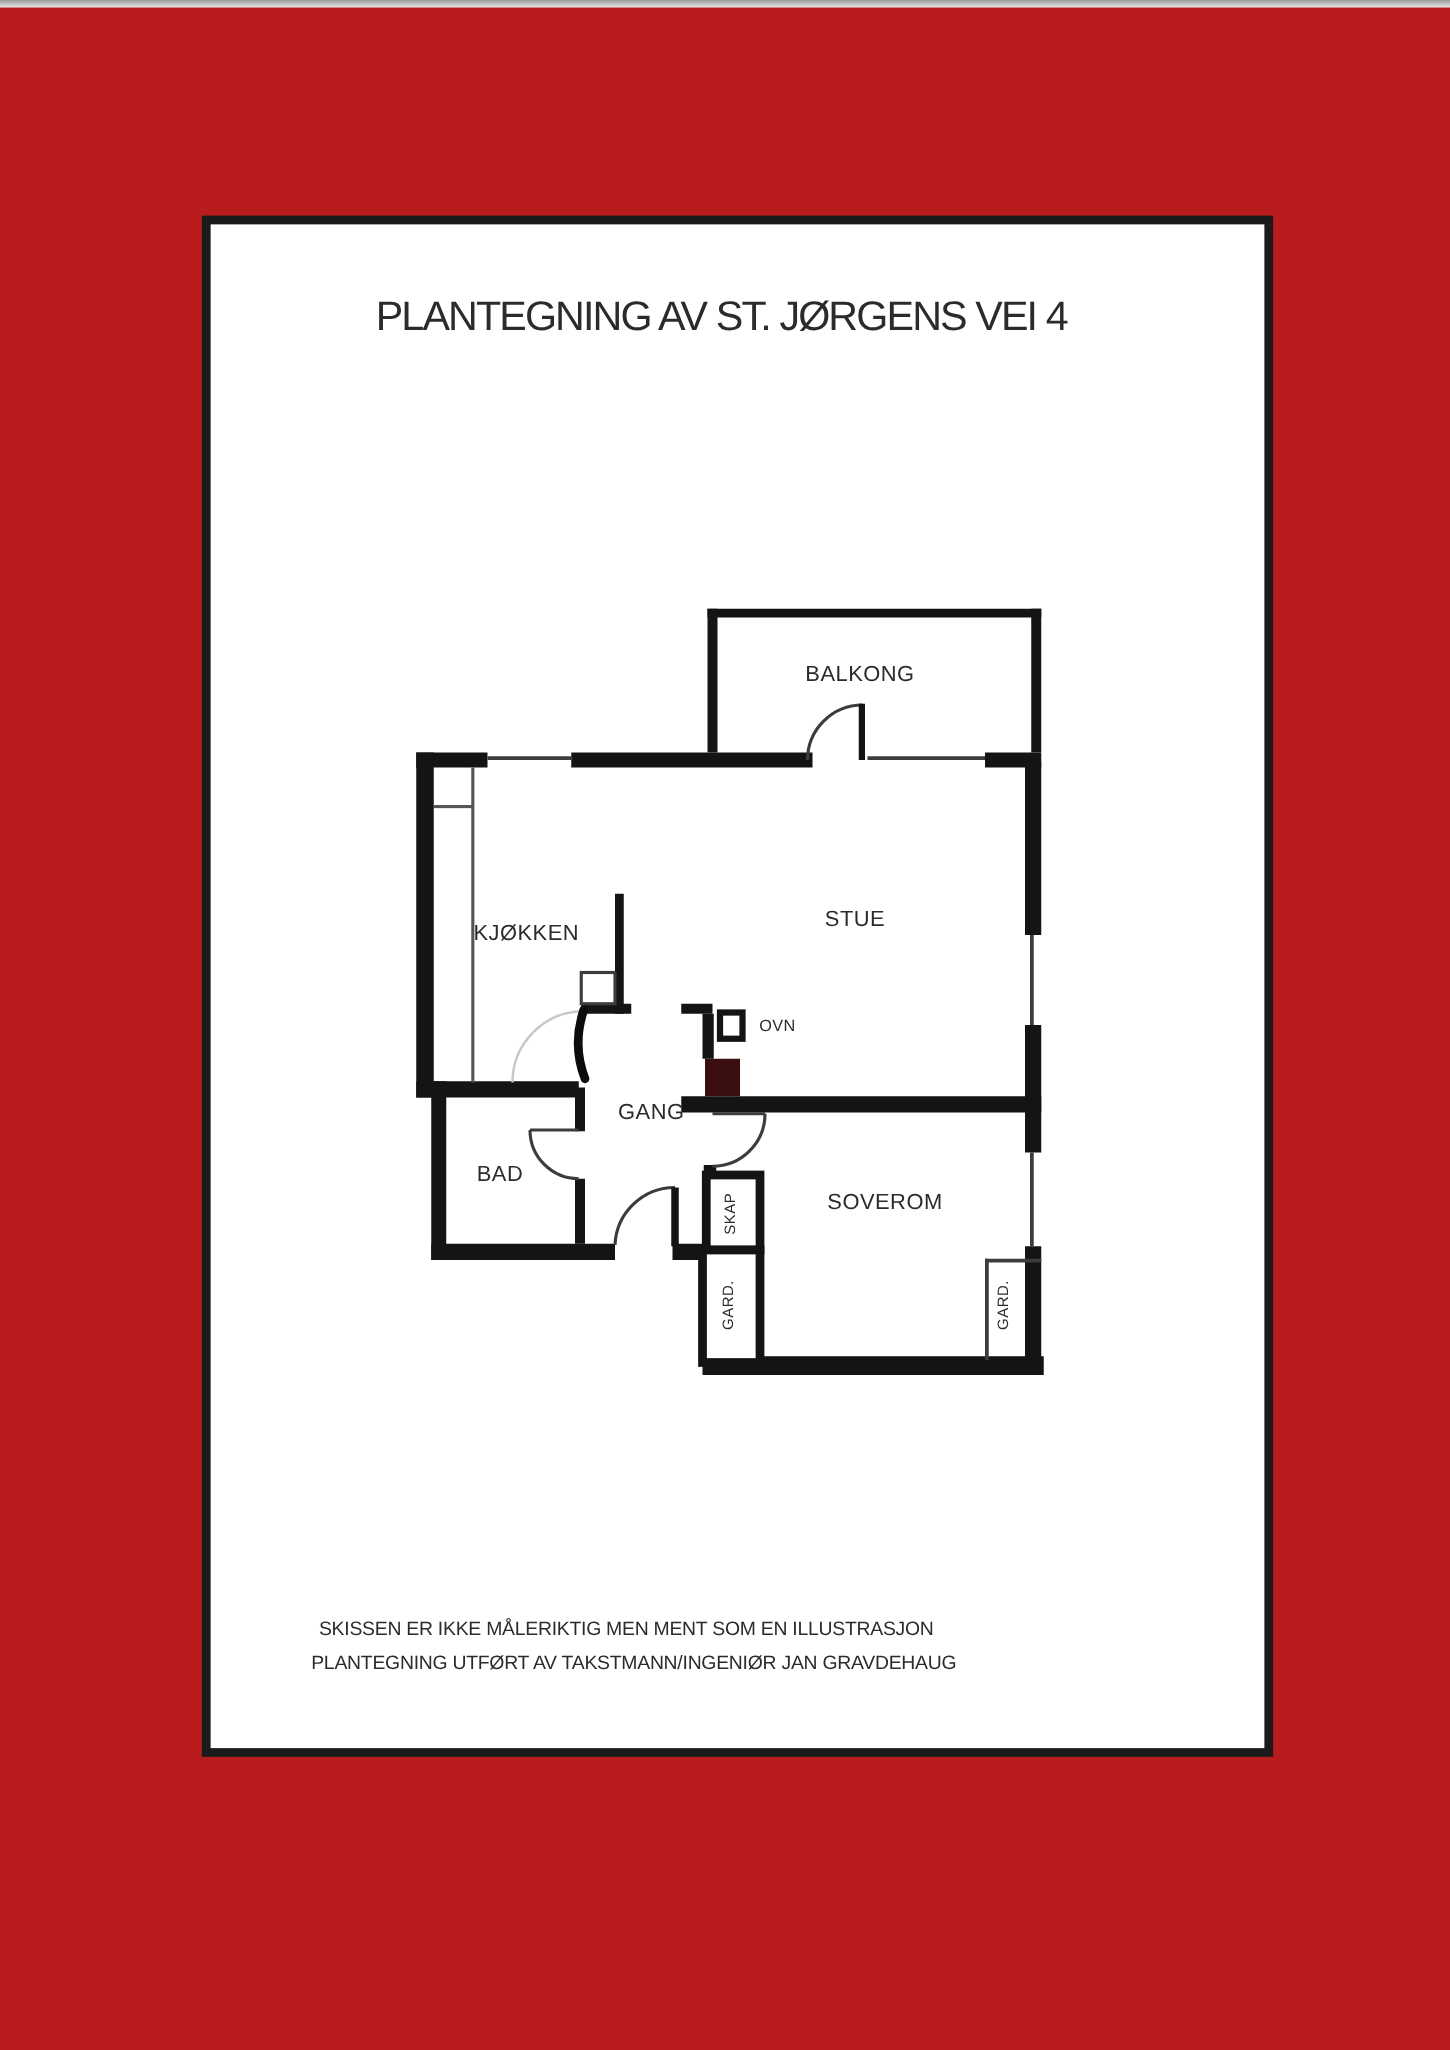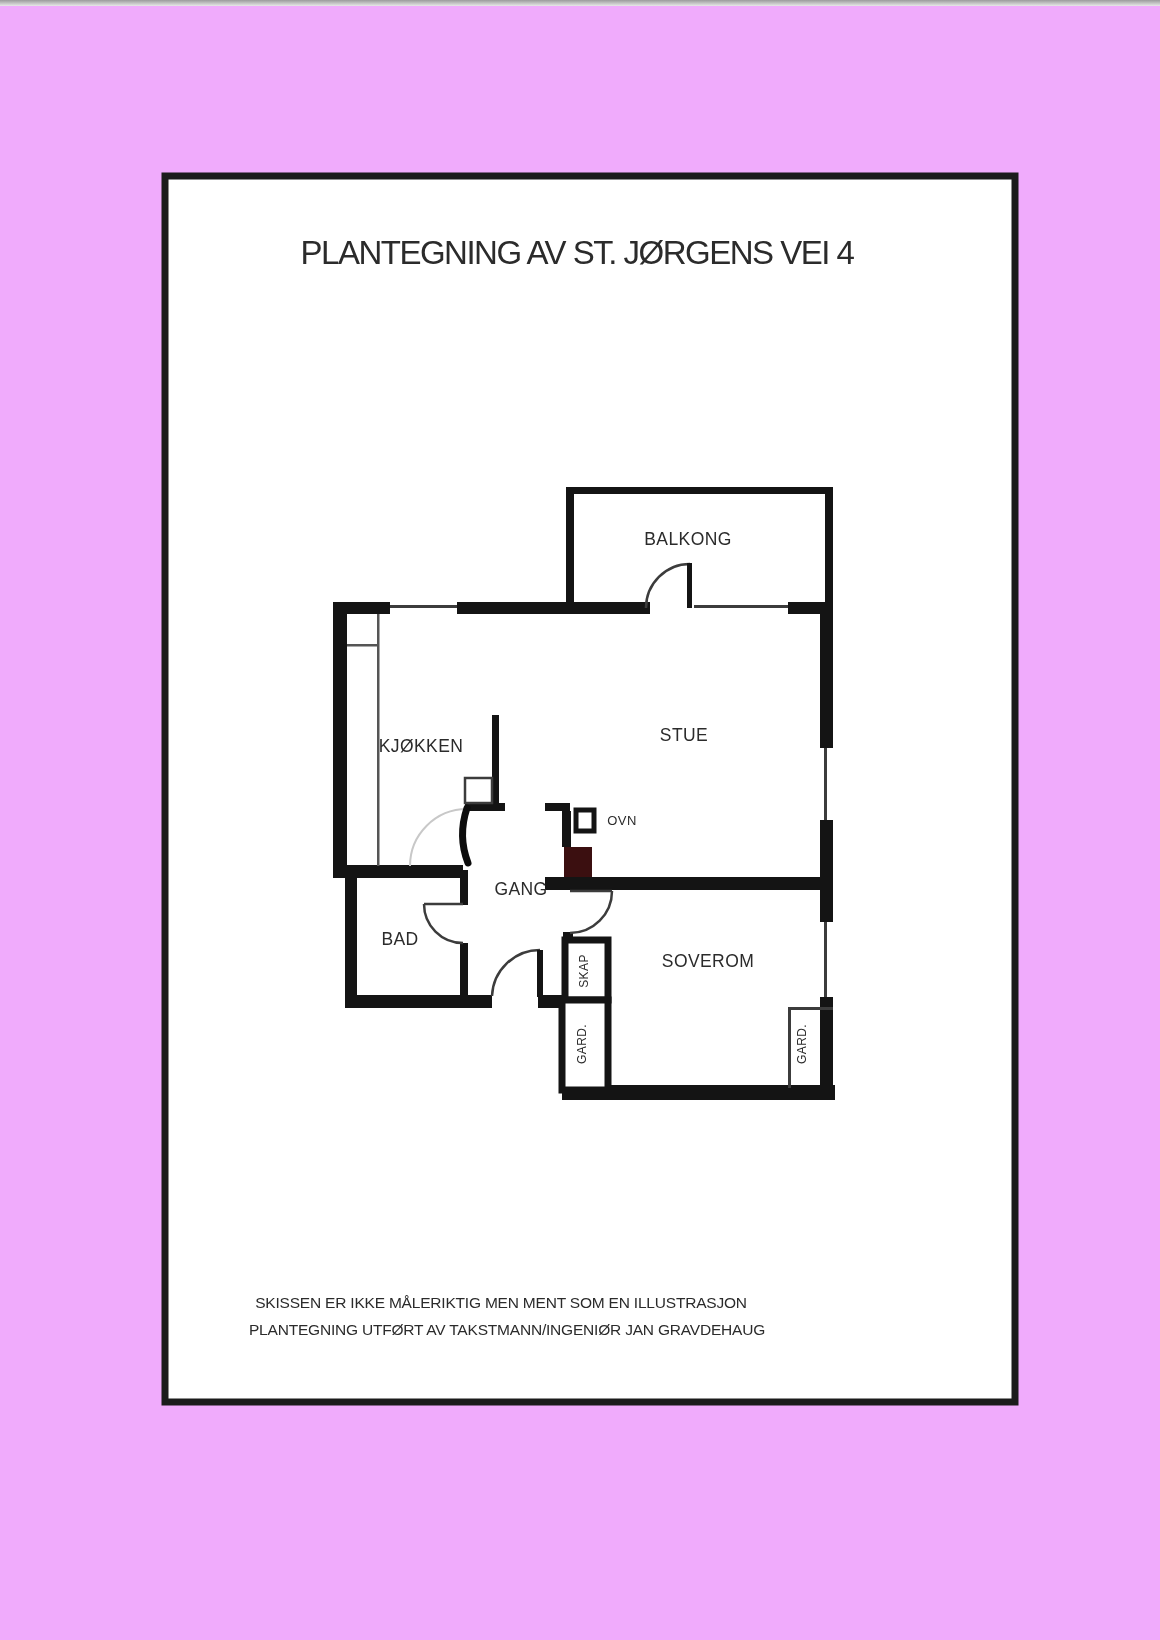--- a/index.html
+++ b/index.html
@@ -1,16 +1,16 @@
 <!DOCTYPE html>
 <html><head>
 <meta charset="utf-8">
 <style>
   html,body{margin:0;padding:0;background:#fbfbfb;}
-  .page{position:relative;width:1160px;height:1640px;background:#f0abfc;overflow:hidden;
+  .page{position:relative;width:1160px;height:1640px;background:#b91c1c;overflow:hidden;
         font-family:"Liberation Sans",sans-serif;}
   .scan-edge{position:absolute;top:0;left:0;width:100%;height:6px;
              background:linear-gradient(#9b9b9b,#e8e8e8);}
   svg text{fill:#2b2b2b;}
   .roomlabel{font-size:17.5px;letter-spacing:.4px;}
   .smalllabel{font-size:12px;letter-spacing:.4px;}
 </style>
 </head>
 <body>
 

